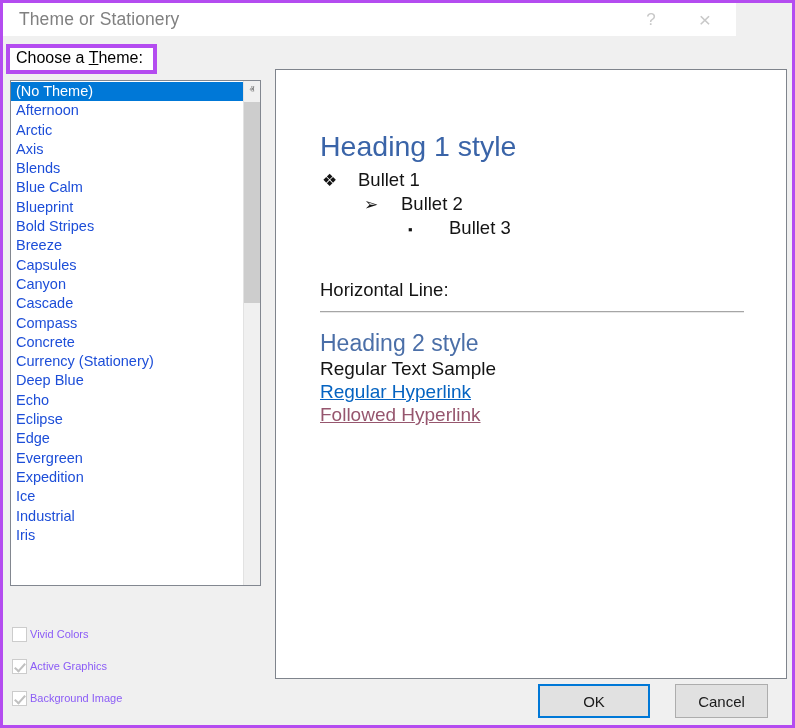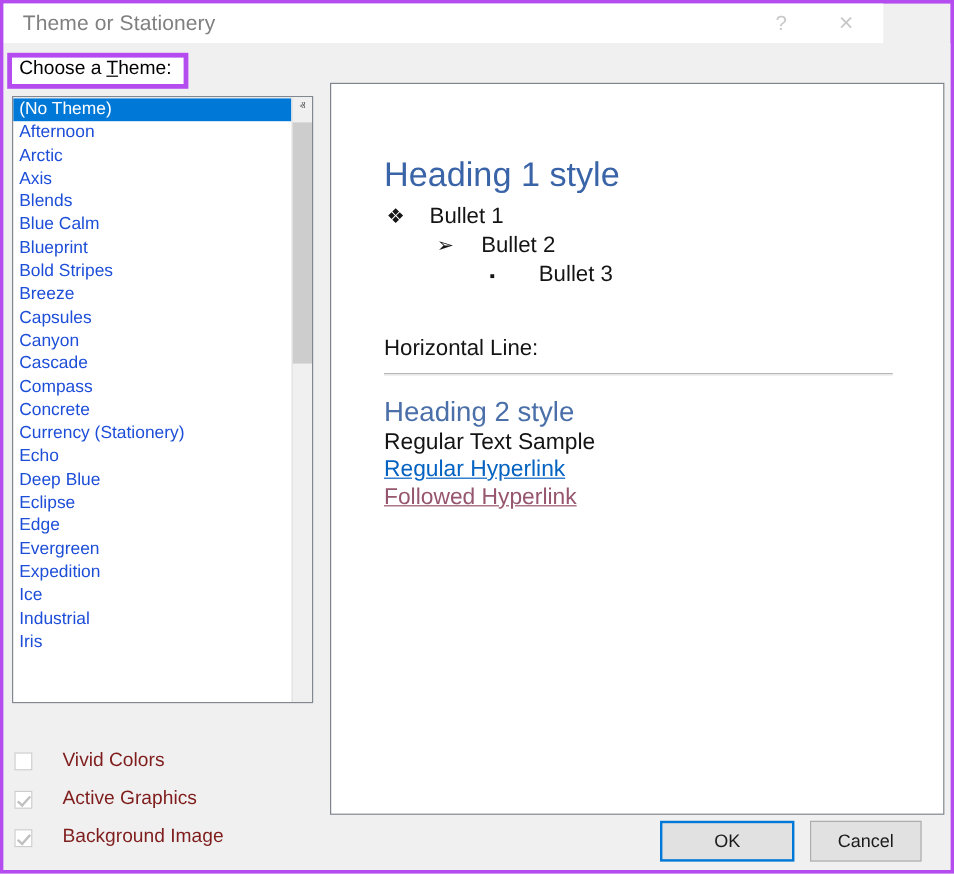--- a/index.html
+++ b/index.html
@@ -180,23 +180,23 @@
     position: absolute;
     left: 4px;
     top: 1px;
     width: 4px;
     height: 9px;
     border: solid #c0c0c0;
     border-width: 0 2px 2px 0;
     transform: rotate(42deg);
   }
   .check-label {
-    margin-left: 25px;
-    font-size: 16px;
-    color: #7f1d1d;
+    margin-left: 3px;
+    font-size: 11px;
+    color: #8b5cf6;
     white-space: nowrap;
   }
 
   
   .preview {
     position: absolute;
     left: 272px;
     top: 33px;
     width: 512px;
     height: 610px;
@@ -283,21 +283,21 @@
     background: #e1e1e1;
     font-size: 15px;
     color: #1a1a1a;
     display: flex;
     align-items: center;
     justify-content: center;
     cursor: default;
     user-select: none;
   }
   .btn.ok {
-    left: 547px;
+    left: 535px;
     top: 648px;
     width: 112px;
     border: 2px solid #0078d7;
     background: #e1e1e1;
   }
   .btn.cancel {
     left: 672px;
     top: 648px;
     width: 93px;
     border: 1px solid #adadad;
@@ -332,22 +332,22 @@
           <div class="list-item">Blue Calm</div>
           <div class="list-item">Blueprint</div>
           <div class="list-item">Bold Stripes</div>
           <div class="list-item">Breeze</div>
           <div class="list-item">Capsules</div>
           <div class="list-item">Canyon</div>
           <div class="list-item">Cascade</div>
           <div class="list-item">Compass</div>
           <div class="list-item">Concrete</div>
           <div class="list-item">Currency (Stationery)</div>
+          <div class="list-item">Deep Blue</div>
           <div class="list-item">Echo</div>
-          <div class="list-item">Deep Blue</div>
           <div class="list-item">Eclipse</div>
           <div class="list-item">Edge</div>
           <div class="list-item">Evergreen</div>
           <div class="list-item">Expedition</div>
           <div class="list-item">Ice</div>
           <div class="list-item">Industrial</div>
           <div class="list-item">Iris</div>
         </div>
       <div class="scrollbar">
         <div class="sb-arrow up">ⱏ</div>

